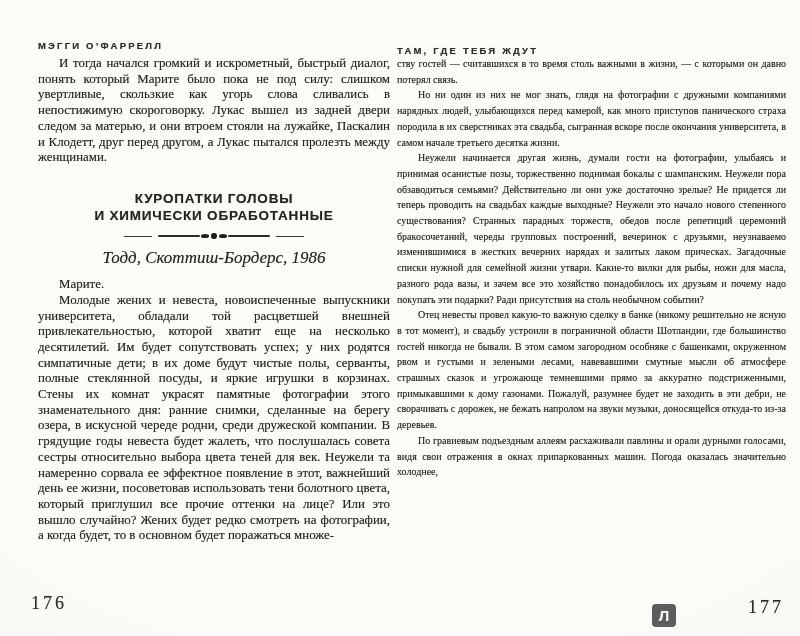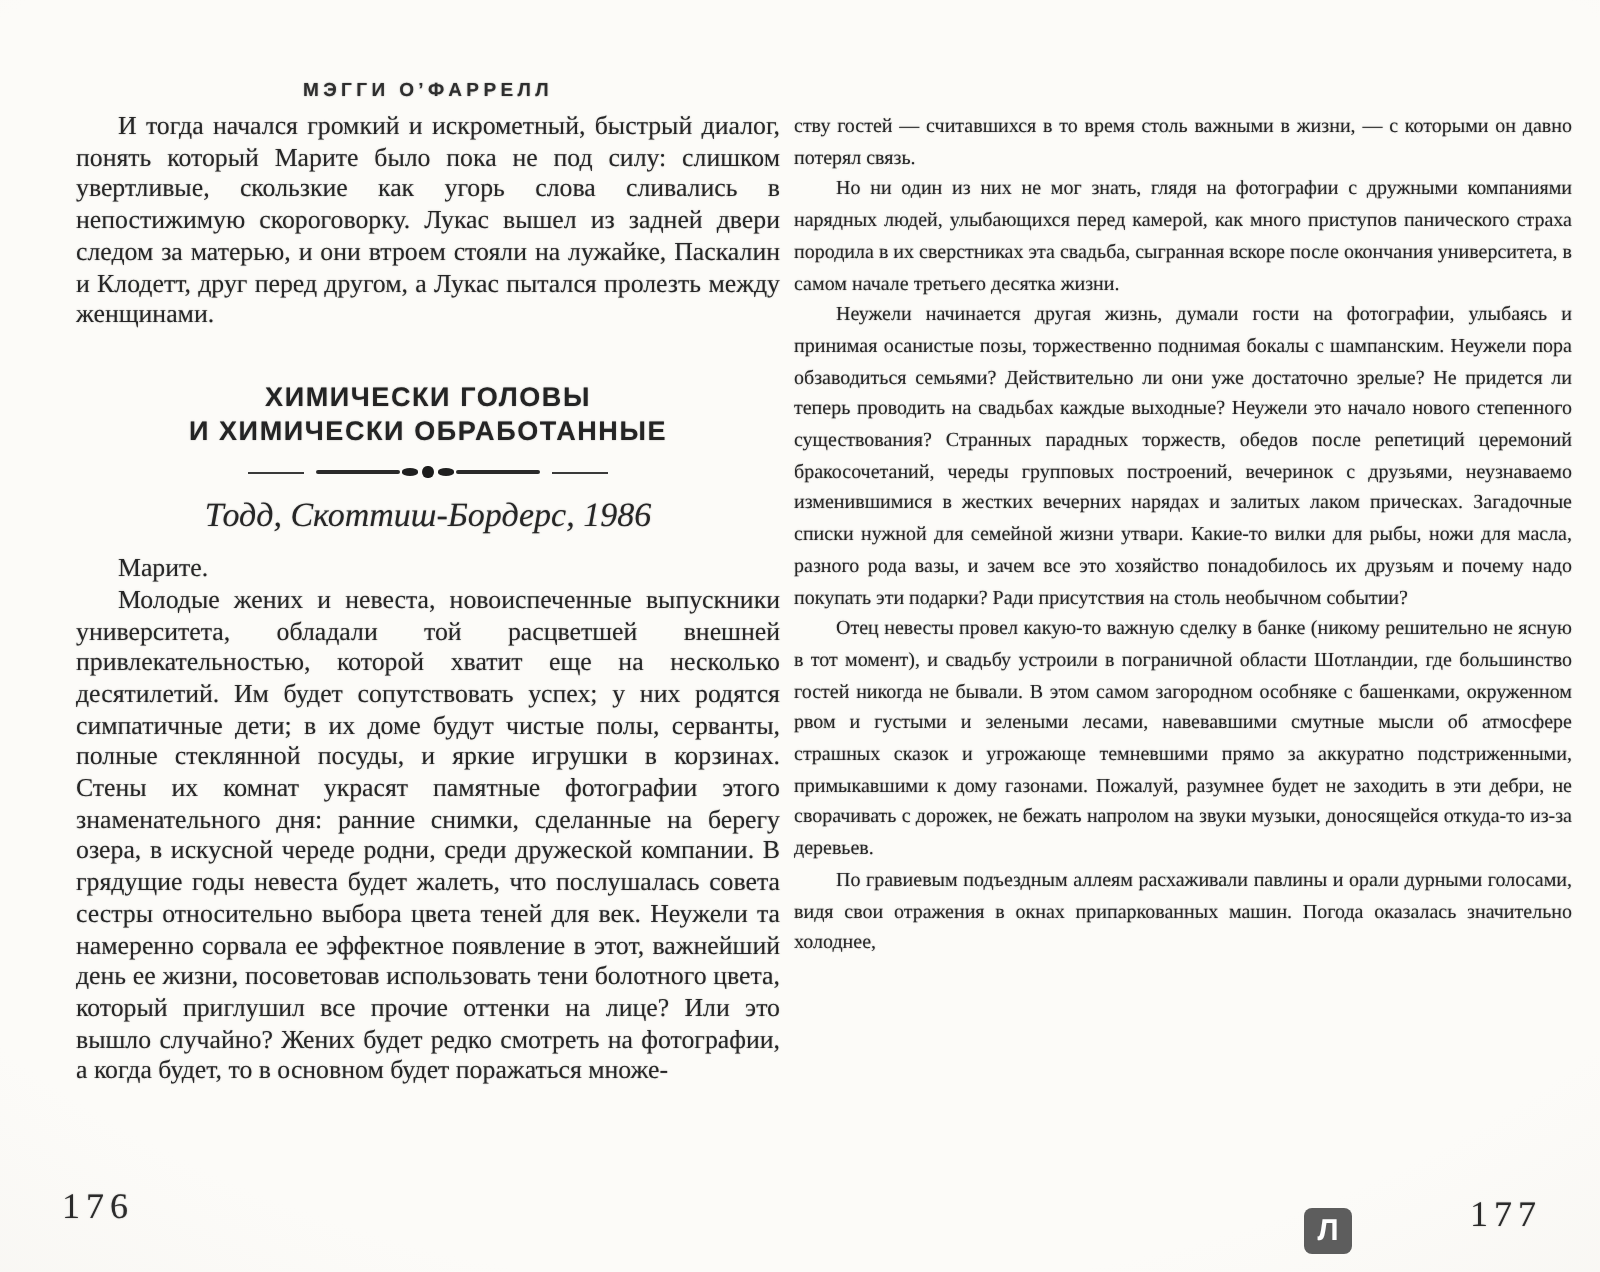--- a/index.html
+++ b/index.html
@@ -17,21 +17,20 @@
   }
   .page {
     position: absolute; top: 0; height: 636px;
     color: #272727;
   }
   .page--left  { left: 38px;  width: 352px; }
   .page--right { left: 397px; width: 389px; }
 
   .running-head {
     position: absolute; left: 0; right: 0;
-    text-align: center;
     font-family: "Liberation Sans", sans-serif;
     font-weight: bold;
     font-size: 9.5px;
     letter-spacing: 2.2px;
     color: #2e2e2e;
     text-shadow: 0 0 0.8px rgba(60,60,60,0.55);
     white-space: nowrap;
   }
   .page--left  .running-head { top: 40px; }
   .page--right .running-head { top: 45px; }
@@ -88,21 +87,21 @@
   .section-start { margin-top: 11px !important; }
 
   .page-number {
     position: absolute;
     font-size: 18px;
     letter-spacing: 3px;
     color: #2b2b2b;
     text-shadow: 0 0 0.7px rgba(55,55,55,0.5);
   }
   .page-number--left  { left: -7px;  top: 593px; }
-  .page-number--right { right: 15px; top: 597px; }
+  .page-number--right { right: 2px; top: 597px; }
 
   .watermark {
     position: absolute; left: 652px; top: 604px;
     width: 24px; height: 23px;
     background: #5d5d5d;
     border-radius: 4px;
     display: flex; align-items: center; justify-content: center;
     color: #ffffff;
     font-family: "Liberation Sans", sans-serif;
     font-weight: bold;
@@ -115,21 +114,21 @@
 
 <div class="photo-bg"></div>
 
 <div class="page page--left">
   <div class="running-head">МЭГГИ О’ФАРРЕЛЛ</div>
 
   <div class="page-body">
     <p>И тогда начался громкий и искрометный, быстрый диалог, понять который Марите было пока не под силу: слишком увертливые, скользкие как угорь слова сливались в непостижимую скороговорку. Лукас вышел из задней двери следом за матерью, и они втроем стояли на лужайке, Паскалин и Клодетт, друг перед другом, а Лукас пытался пролезть между женщинами.</p>
 
     <div class="chapter">
-      <div>ХИМИЧЕСКИ ГОЛОВЫ</div>
+      <div>КУРОПАТКИ ГОЛОВЫ</div>
       <div>И ХИМИЧЕСКИ ОБРАБОТАННЫЕ</div>
     </div>
 
     <div class="ornament">
       <span class="orn-thin"></span>
       <span class="orn-gap"></span>
       <span class="orn-thick"></span>
       <span class="orn-diamond"></span>
       <span class="orn-dot"></span>
       <span class="orn-diamond"></span>
@@ -141,20 +140,21 @@
     <div class="epigraph">Тодд, Скоттиш-Бордерс, 1986</div>
 
     <p class="section-start">Марите.</p>
     <p>Молодые жених и невеста, новоиспеченные выпускники университета, обладали той расцветшей внешней привлекательностью, которой хватит еще на несколько десятилетий. Им будет сопутствовать успех; у них родятся симпатичные дети; в их доме будут чистые полы, серванты, полные стеклянной посуды, и яркие игрушки в корзинах. Стены их комнат украсят памятные фотографии этого знаменательного дня: ранние снимки, сделанные на берегу озера, в искусной череде родни, среди дружеской компании. В грядущие годы невеста будет жалеть, что послушалась совета сестры относительно выбора цвета теней для век. Неужели та намеренно сорвала ее эффектное появление в этот, важнейший день ее жизни, посоветовав использовать тени болотного цвета, который приглушил все прочие оттенки на лице? Или это вышло случайно? Жених будет редко смотреть на фотографии, а когда будет, то в основном будет поражаться множе-</p>
   </div>
 
   <div class="page-number page-number--left">176</div>
 </div>
 
 <div class="page page--right">
+  <div class="running-head">ТАМ, ГДЕ ТЕБЯ ЖДУТ</div>
 
   <div class="page-body">
     <p class="noindent">ству гостей — считавшихся в то время столь важными в жизни, — с которыми он давно потерял связь.</p>
     <p>Но ни один из них не мог знать, глядя на фотографии с дружными компаниями нарядных людей, улыбающихся перед камерой, как много приступов панического страха породила в их сверстниках эта свадьба, сыгранная вскоре после окончания университета, в самом начале третьего десятка жизни.</p>
     <p>Неужели начинается другая жизнь, думали гости на фотографии, улыбаясь и принимая осанистые позы, торжественно поднимая бокалы с шампанским. Неужели пора обзаводиться семьями? Действительно ли они уже достаточно зрелые? Не придется ли теперь проводить на свадьбах каждые выходные? Неужели это начало нового степенного существования? Странных парадных торжеств, обедов после репетиций церемоний бракосочетаний, череды групповых построений, вечеринок с друзьями, неузнаваемо изменившимися в жестких вечерних нарядах и залитых лаком прическах. Загадочные списки нужной для семейной жизни утвари. Какие-то вилки для рыбы, ножи для масла, разного рода вазы, и зачем все это хозяйство понадобилось их друзьям и почему надо покупать эти подарки? Ради присутствия на столь необычном событии?</p>
     <p>Отец невесты провел какую-то важную сделку в банке (никому решительно не ясную в тот момент), и свадьбу устроили в пограничной области Шотландии, где большинство гостей никогда не бывали. В этом самом загородном особняке с башенками, окруженном рвом и густыми и зелеными лесами, навевавшими смутные мысли об атмосфере страшных сказок и угрожающе темневшими прямо за аккуратно подстриженными, примыкавшими к дому газонами. Пожалуй, разумнее будет не заходить в эти дебри, не сворачивать с дорожек, не бежать напролом на звуки музыки, доносящейся откуда-то из-за деревьев.</p>
     <p>По гравиевым подъездным аллеям расхаживали павлины и орали дурными голосами, видя свои отражения в окнах припаркованных машин. Погода оказалась значительно холоднее,</p>
   </div>
 
   <div class="page-number page-number--right">177</div>

